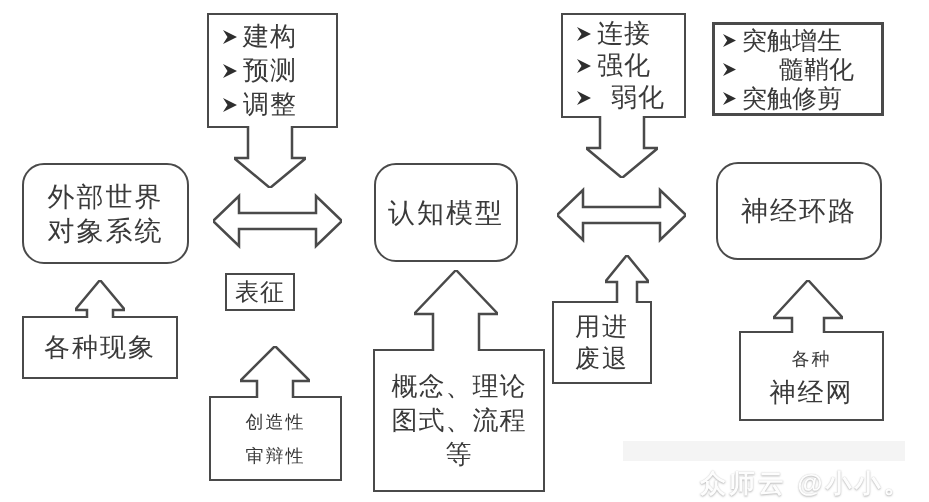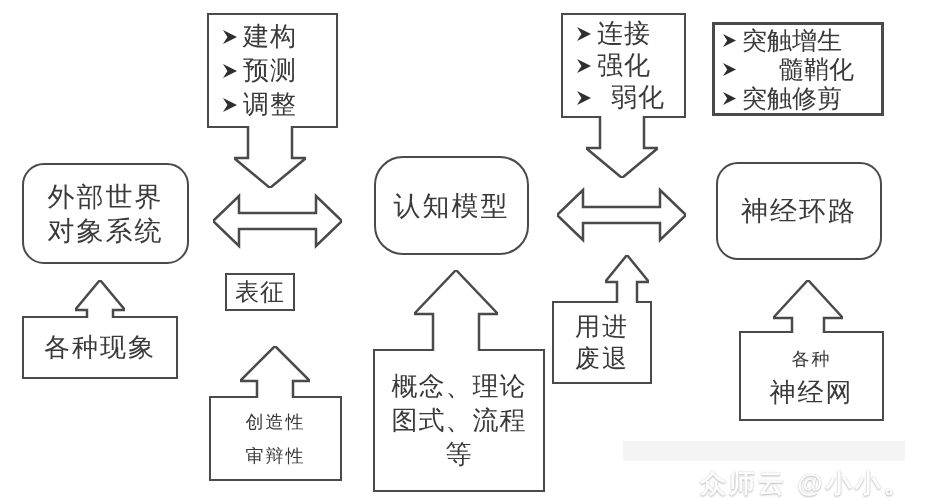--- a/index.html
+++ b/index.html
@@ -94,21 +94,21 @@
         </svg>
       <span class="txt" style="font-size:25px;letter-spacing:0;">突触修剪</span>
     </div>
   </div>
 
   <div class="box rounded" style="left:22px;top:163px;width:167px;height:101px;">
     <div class="node-label">外部世界</div>
     <div class="node-label">对象系统</div>
   </div>
 
-  <div class="box rounded" style="left:374px;top:156px;width:155px;height:99px;border-radius:29px;">
+  <div class="box rounded" style="left:374px;top:163px;width:144px;height:99px;">
     <div class="node-label">认知模型</div>
   </div>
 
   <div class="box rounded" style="left:716px;top:162px;width:166px;height:98px;">
     <div class="node-label">神经环路</div>
   </div>
 
   <div class="box" style="left:225px;top:273px;width:70px;height:38px;">
     <div class="small-label">表征</div>
   </div>

